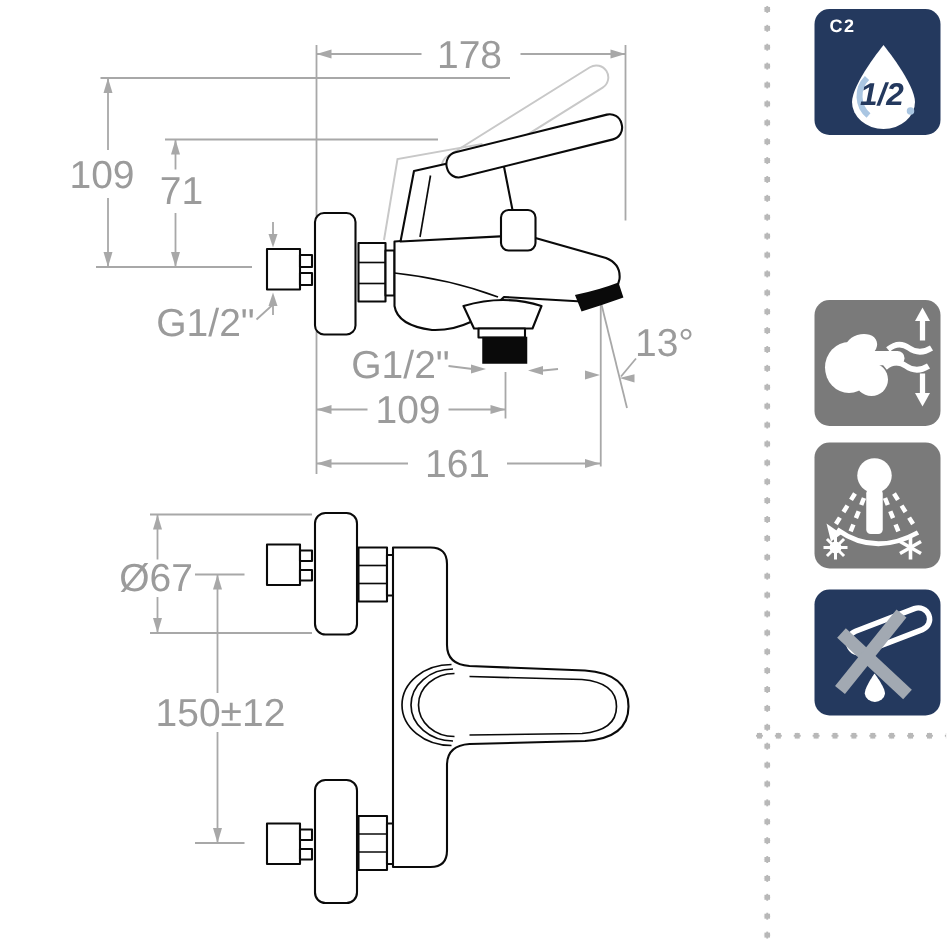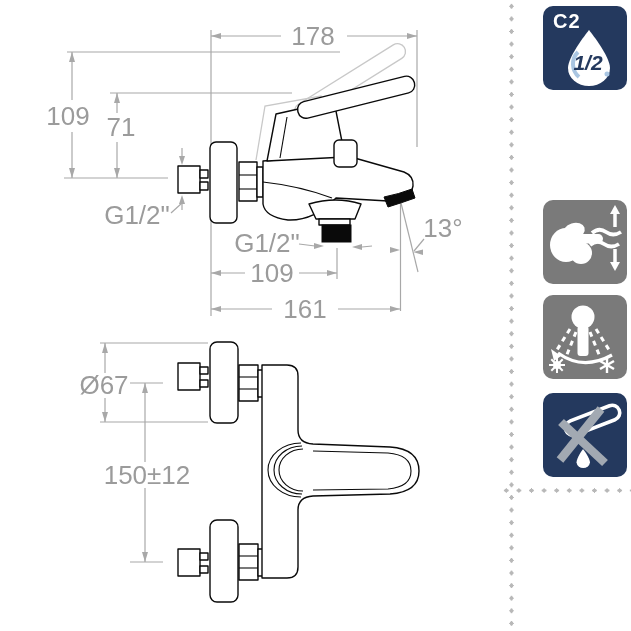--- a/index.html
+++ b/index.html
@@ -17,21 +17,21 @@
     background-image:radial-gradient(circle 2.2px at center,var(--dot) 97%,transparent 100%);
     background-size:5px 12.6px;background-repeat:repeat-y;}
   .hdots{position:absolute;left:500px;top:488px;width:131px;height:5px;
     background-image:radial-gradient(circle 2.2px at center,var(--dot) 97%,transparent 100%);
     background-size:12.6px 5px;background-repeat:repeat-x;}
   .tile{position:absolute;left:543px;width:84px;height:84px;border-radius:10px;}
   .tile-navy{background:var(--navy);}
   .tile-gray{background:var(--icon_gray);}
   .tile svg{position:absolute;left:0;top:0;}
   .c2label{position:absolute;left:10px;top:4px;color:#fff;font-weight:bold;
-    font-size:20px;letter-spacing:1px;}
+    font-size:12px;letter-spacing:1px;}
 </style>
 </head>
 <body>
 
 <div id="stage">
 
   <svg id="drawing" width="511" height="631" viewBox="0 0 511 631">
 
     <g>
       <line class="dim" x1="211" y1="30" x2="211" y2="316"></line>

